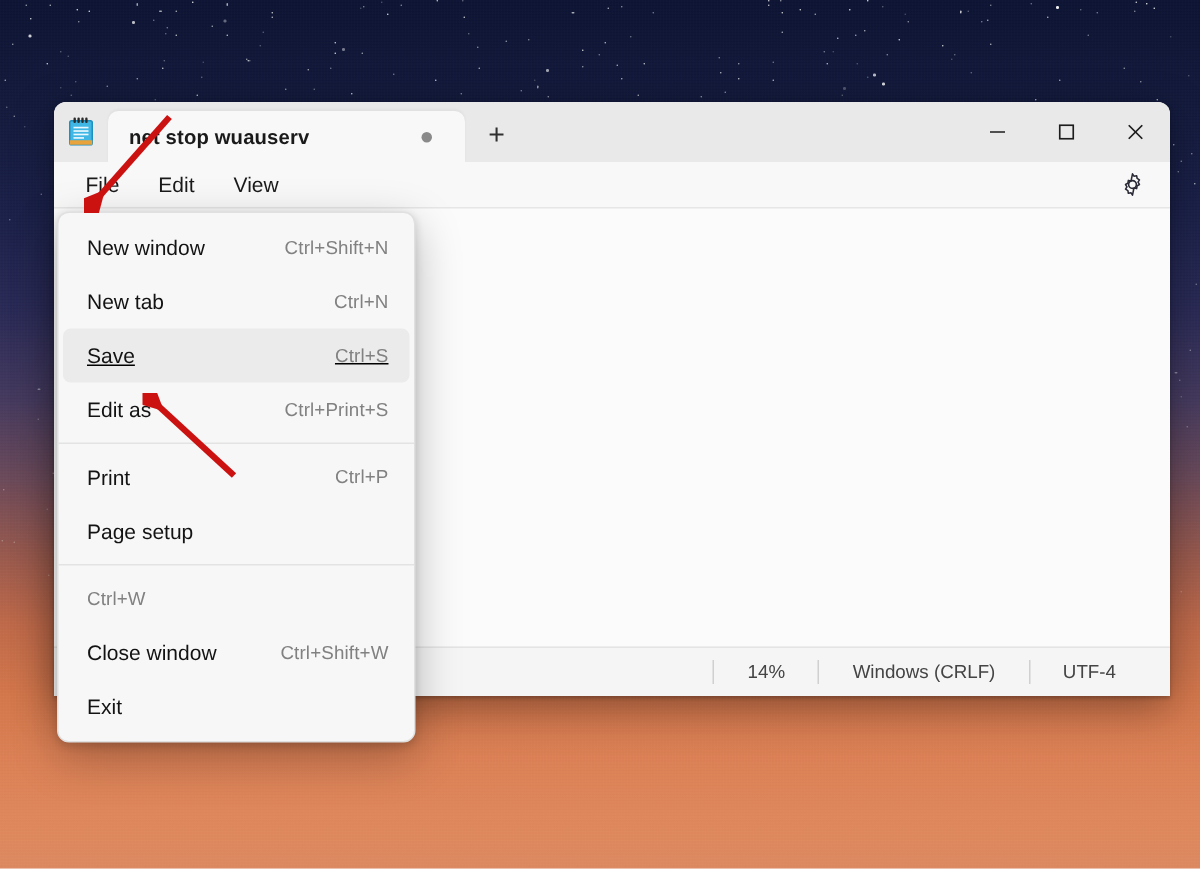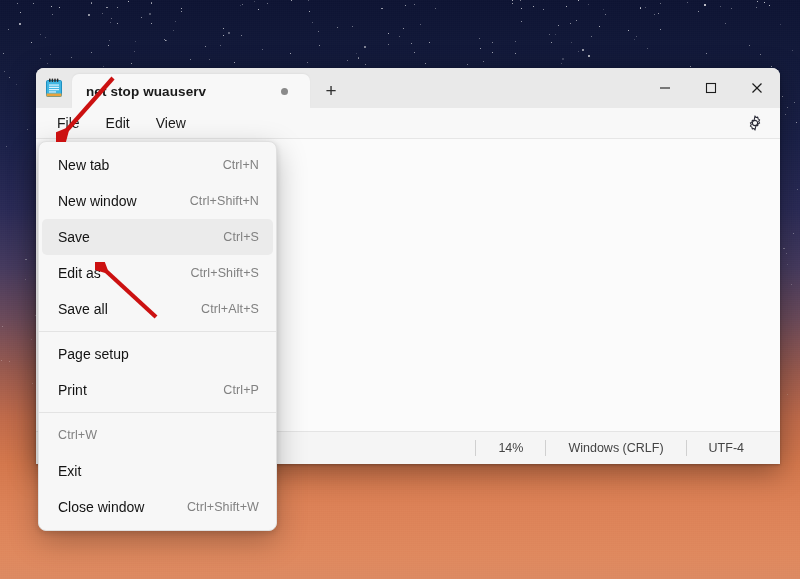--- a/index.html
+++ b/index.html
@@ -250,21 +250,21 @@
     position: relative;
     display: flex;
     align-items: center;
     height: 36px;
     margin: 0 3px;
     padding: 0 14px 0 16px;
     box-sizing: border-box;
     border-radius: 5px;
     cursor: default;
   }
-  .mi.selected { background: #ebebeb; }
+  .mi.selected { background: #ebebeb; text-decoration: underline; }
   .mi-label {
     font-size: 14px;
     color: #131313;
     flex: 1 1 auto;
     white-space: nowrap;
   }
   .mi-accel {
     font-size: 12.5px;
     color: #818181;
     white-space: nowrap;
@@ -782,59 +782,55 @@
     <div class="status-item">14%</div>
     <div class="status-sep"></div>
     <div class="status-item">Windows (CRLF)</div>
     <div class="status-sep"></div>
     <div class="status-item">UTF-4</div>
   </div>
 </div>
 
 <div id="file-menu">
     <div class="mi">
+      <span class="mi-label">New window</span>
+      <span class="mi-accel">Ctrl+Shift+N</span>
+    </div>
+    <div class="mi">
       <span class="mi-label">New tab</span>
       <span class="mi-accel">Ctrl+N</span>
-    </div>
-    <div class="mi">
-      <span class="mi-label">New window</span>
-      <span class="mi-accel">Ctrl+Shift+N</span>
     </div>
     <div class="mi selected">
       <span class="mi-label">Save</span>
       <span class="mi-accel">Ctrl+S</span>
     </div>
     <div class="mi">
       <span class="mi-label">Edit as</span>
-      <span class="mi-accel">Ctrl+Shift+S</span>
-    </div>
+      <span class="mi-accel">Ctrl+Print+S</span>
+    </div>
+    <div class="mi-divider"></div>
     <div class="mi">
-      <span class="mi-label">Save all</span>
-      <span class="mi-accel">Ctrl+Alt+S</span>
-    </div>
-    <div class="mi-divider"></div>
+      <span class="mi-label">Print</span>
+      <span class="mi-accel">Ctrl+P</span>
+    </div>
     <div class="mi">
       <span class="mi-label">Page setup</span>
       <span class="mi-accel"></span>
     </div>
-    <div class="mi">
-      <span class="mi-label">Print</span>
-      <span class="mi-accel">Ctrl+P</span>
-    </div>
     <div class="mi-divider"></div>
     <div class="mi">
       <span class="mi-accel">Ctrl+W</span>
     </div>
     <div class="mi">
+      <span class="mi-label">Close window</span>
+      <span class="mi-accel">Ctrl+Shift+W</span>
+    </div>
+    <div class="mi">
       <span class="mi-label">Exit</span>
       <span class="mi-accel"></span>
-    </div>
-    <div class="mi">
-      <span class="mi-label">Close window</span>
-      <span class="mi-accel">Ctrl+Shift+W</span>
     </div>
   </div>
 
 <svg class="annot-arrow" style="left:56px; top:76px;" width="66" height="66" viewBox="0 0 66 66">
   <defs>
     <marker id="ah1" markerWidth="5.2" markerHeight="5.2" refX="1.1" refY="2.6" orient="auto">
       <path d="M5.2,0 L5.2,5.2 L0,2.6 z" fill="#cc1111"></path>
     </marker>
   </defs>
   <line x1="57" y1="2" x2="11" y2="54" stroke="#cc1111" stroke-width="4.2" marker-end="url(#ah1)"></line>

